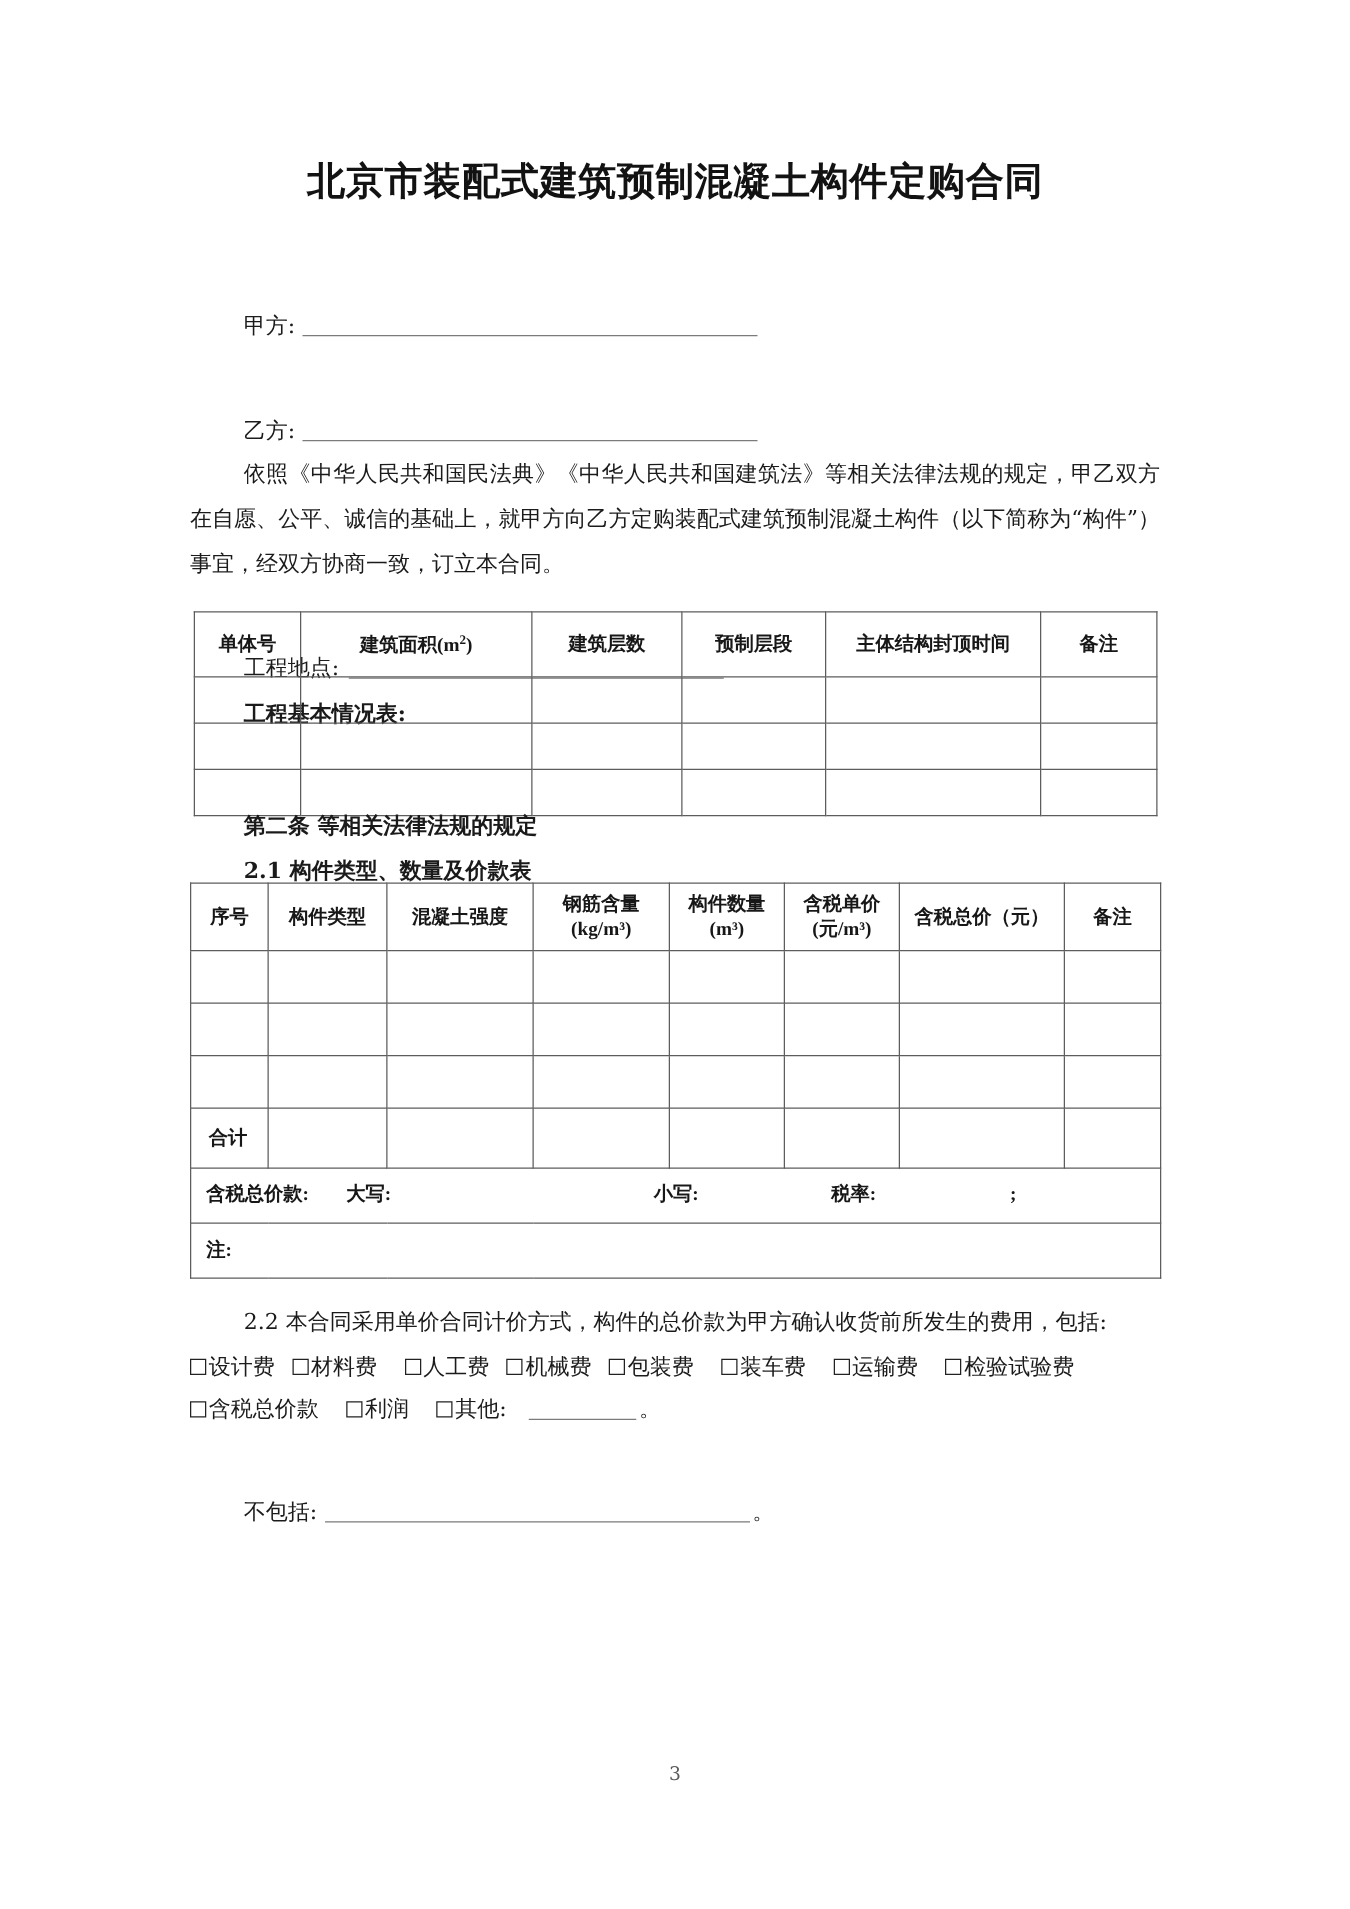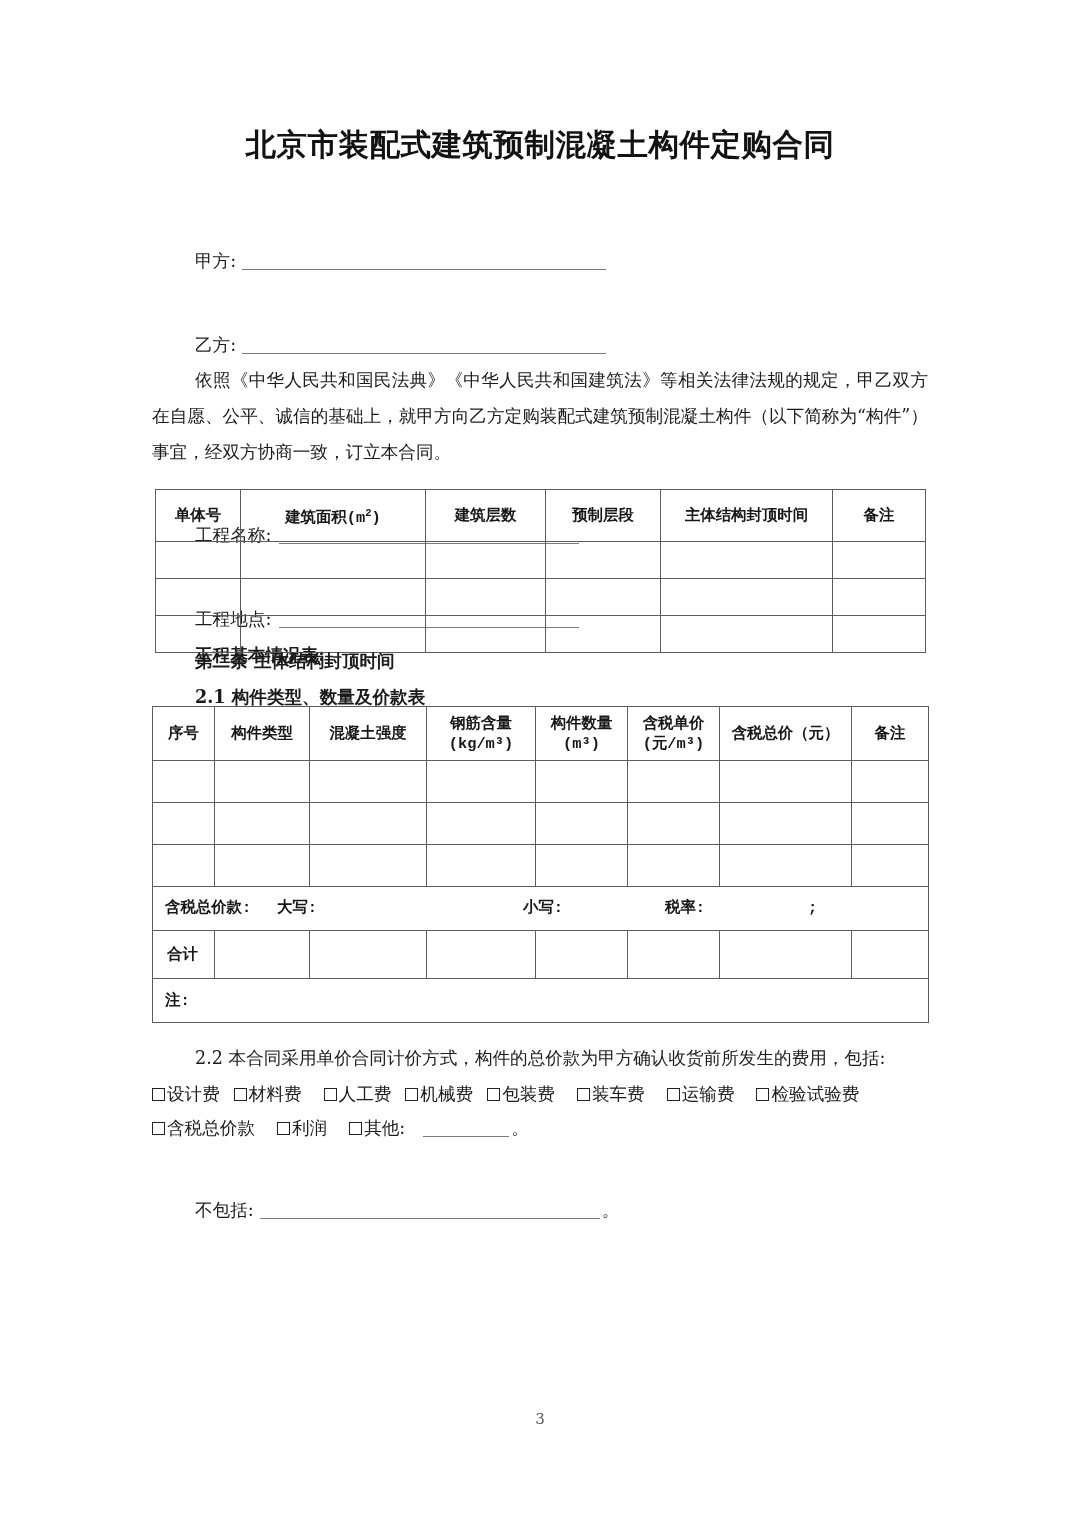--- a/index.html
+++ b/index.html
@@ -97,21 +97,21 @@
     line-height: 35.5px;
     font-weight: bold;
     padding-left: 43px;
     white-space: nowrap;
   }
 
   
   table.doc-table {
     border-collapse: collapse;
     table-layout: fixed;
-    font-family: Liberation Mono, monospace;
+    font-family: Liberation Serif, serif;
   }
   table.doc-table td, table.doc-table th {
     border: 1.25px solid #5d5d5d;
     font-weight: bold;
     font-size: 15.4px;
     color: #171717;
     text-align: center;
     vertical-align: middle;
     padding: 0;
     line-height: 20px;
@@ -208,21 +208,20 @@
 
   <div class="body-area">
 
     <div class="line indent1"><span>甲方:</span><span class="fill fill-party"></span></div>
 
     <div class="line indent1"><span>乙方:</span><span class="fill fill-party"></span></div>
 
     <div class="para para-first">依照《中华人民共和国民法典》《中华人民共和国建筑法》等相关法律法规的规定，甲乙双方在自愿、公平、诚信的基础上，就甲方向乙方定购装配式建筑预制混凝土构件（以下简称为“构件”）事宜，经双方协商一致，订立本合同。</div>
 
 
-    <div class="line indent1"><span>工程名称:</span><span class="fill fill-project"></span></div>
 
     <div class="line indent1"><span>工程地点:</span><span class="fill fill-project"></span></div>
 
     <div class="tbl-caption">工程基本情况表:</div>
   </div>
 
   <table class="doc-table" id="table-engineering">
     <colgroup>
       <col style="width:85px">
         <col style="width:185px">
@@ -263,21 +262,21 @@
         <td class="blank"></td>
         <td class="blank"></td>
         <td class="blank"></td>
         <td class="blank"></td>
         <td class="blank"></td>
       </tr>
     </tbody>
   </table>
 
   <div style="position:absolute; left:152px; top:643px; width:776px;">
-    <div class="sec-head">第二条 主体结构封顶时间</div>
+    <div class="sec-head">第二条 等相关法律法规的规定</div>
     <div class="sub-head">2.1 构件类型、数量及价款表</div>
   </div>
 
   <table class="doc-table" id="table-components">
     <colgroup>
       <col style="width:62px">
         <col style="width:95px">
         <col style="width:117px">
       <col style="width:109px">
         <col style="width:92px">
@@ -331,41 +330,41 @@
         <td class="blank"></td>
         <td class="blank"></td>
         <td class="blank"></td>
         <td class="blank"></td>
         <td class="blank"></td>
         <td class="blank"></td>
         <td class="blank"></td>
         <td class="blank"></td>
       </tr>
       <tr>
+        <td class="total-label">合计</td>
+        <td class="total-label"></td>
+        <td class="total-label"></td>
+        <td class="total-label"></td>
+        <td class="total-label"></td>
+        <td class="total-label"></td>
+        <td class="total-label"></td>
+        <td class="total-label"></td>
+      </tr>
+      <tr>
         <td class="sum-row" colspan="8">
           <div class="sum-inner">
             <span class="sum-total">含税总价款:</span>
             <span class="sum-capital">大写:</span>
             <span class="sum-lower">小写:</span>
             <span class="sum-rate">税率:</span>
             <span class="sum-semi">;</span>
           </div>
         </td>
       </tr>
       <tr>
-        <td class="total-label">合计</td>
-        <td class="total-label"></td>
-        <td class="total-label"></td>
-        <td class="total-label"></td>
-        <td class="total-label"></td>
-        <td class="total-label"></td>
-        <td class="total-label"></td>
-        <td class="total-label"></td>
-      </tr>
-      <tr>
         <td class="note-row" colspan="8">注:</td>
       </tr>
     </tbody>
   </table>
 
   <div style="position:absolute; left:152px; top:1041px; width:780px;">
 
     <div class="para para-first">2.2 本合同采用单价合同计价方式，构件的总价款为甲方确认收货前所发生的费用，包括:</div>
 
     <div class="cb-line">

